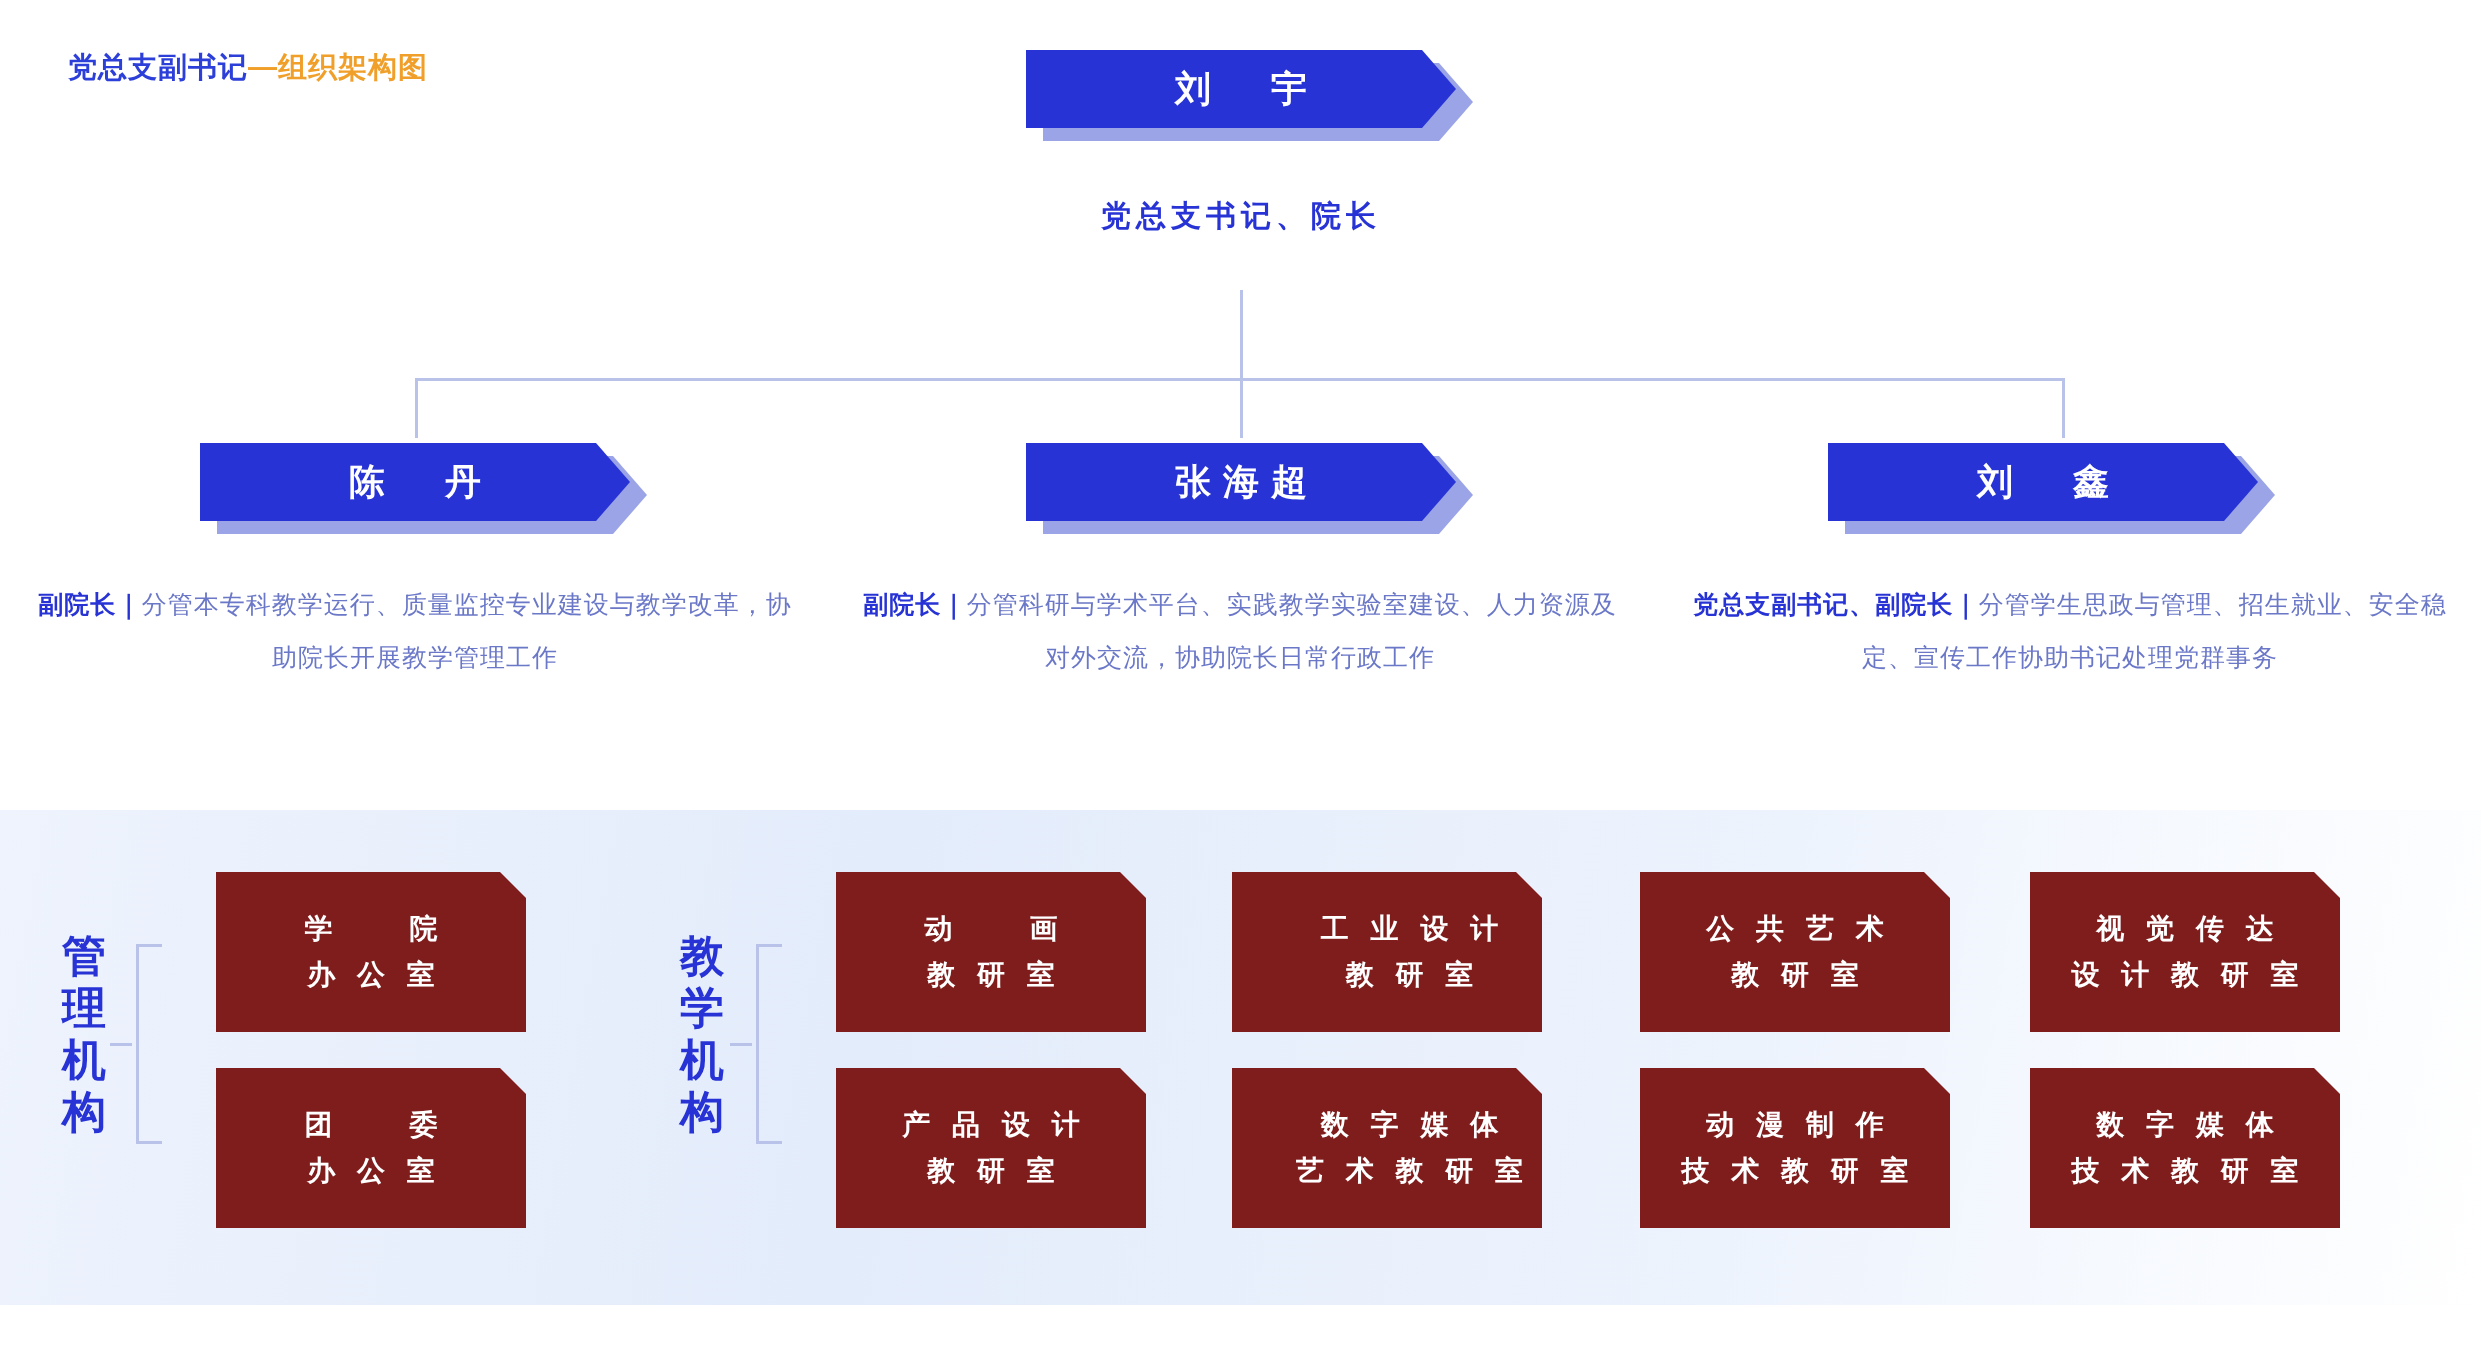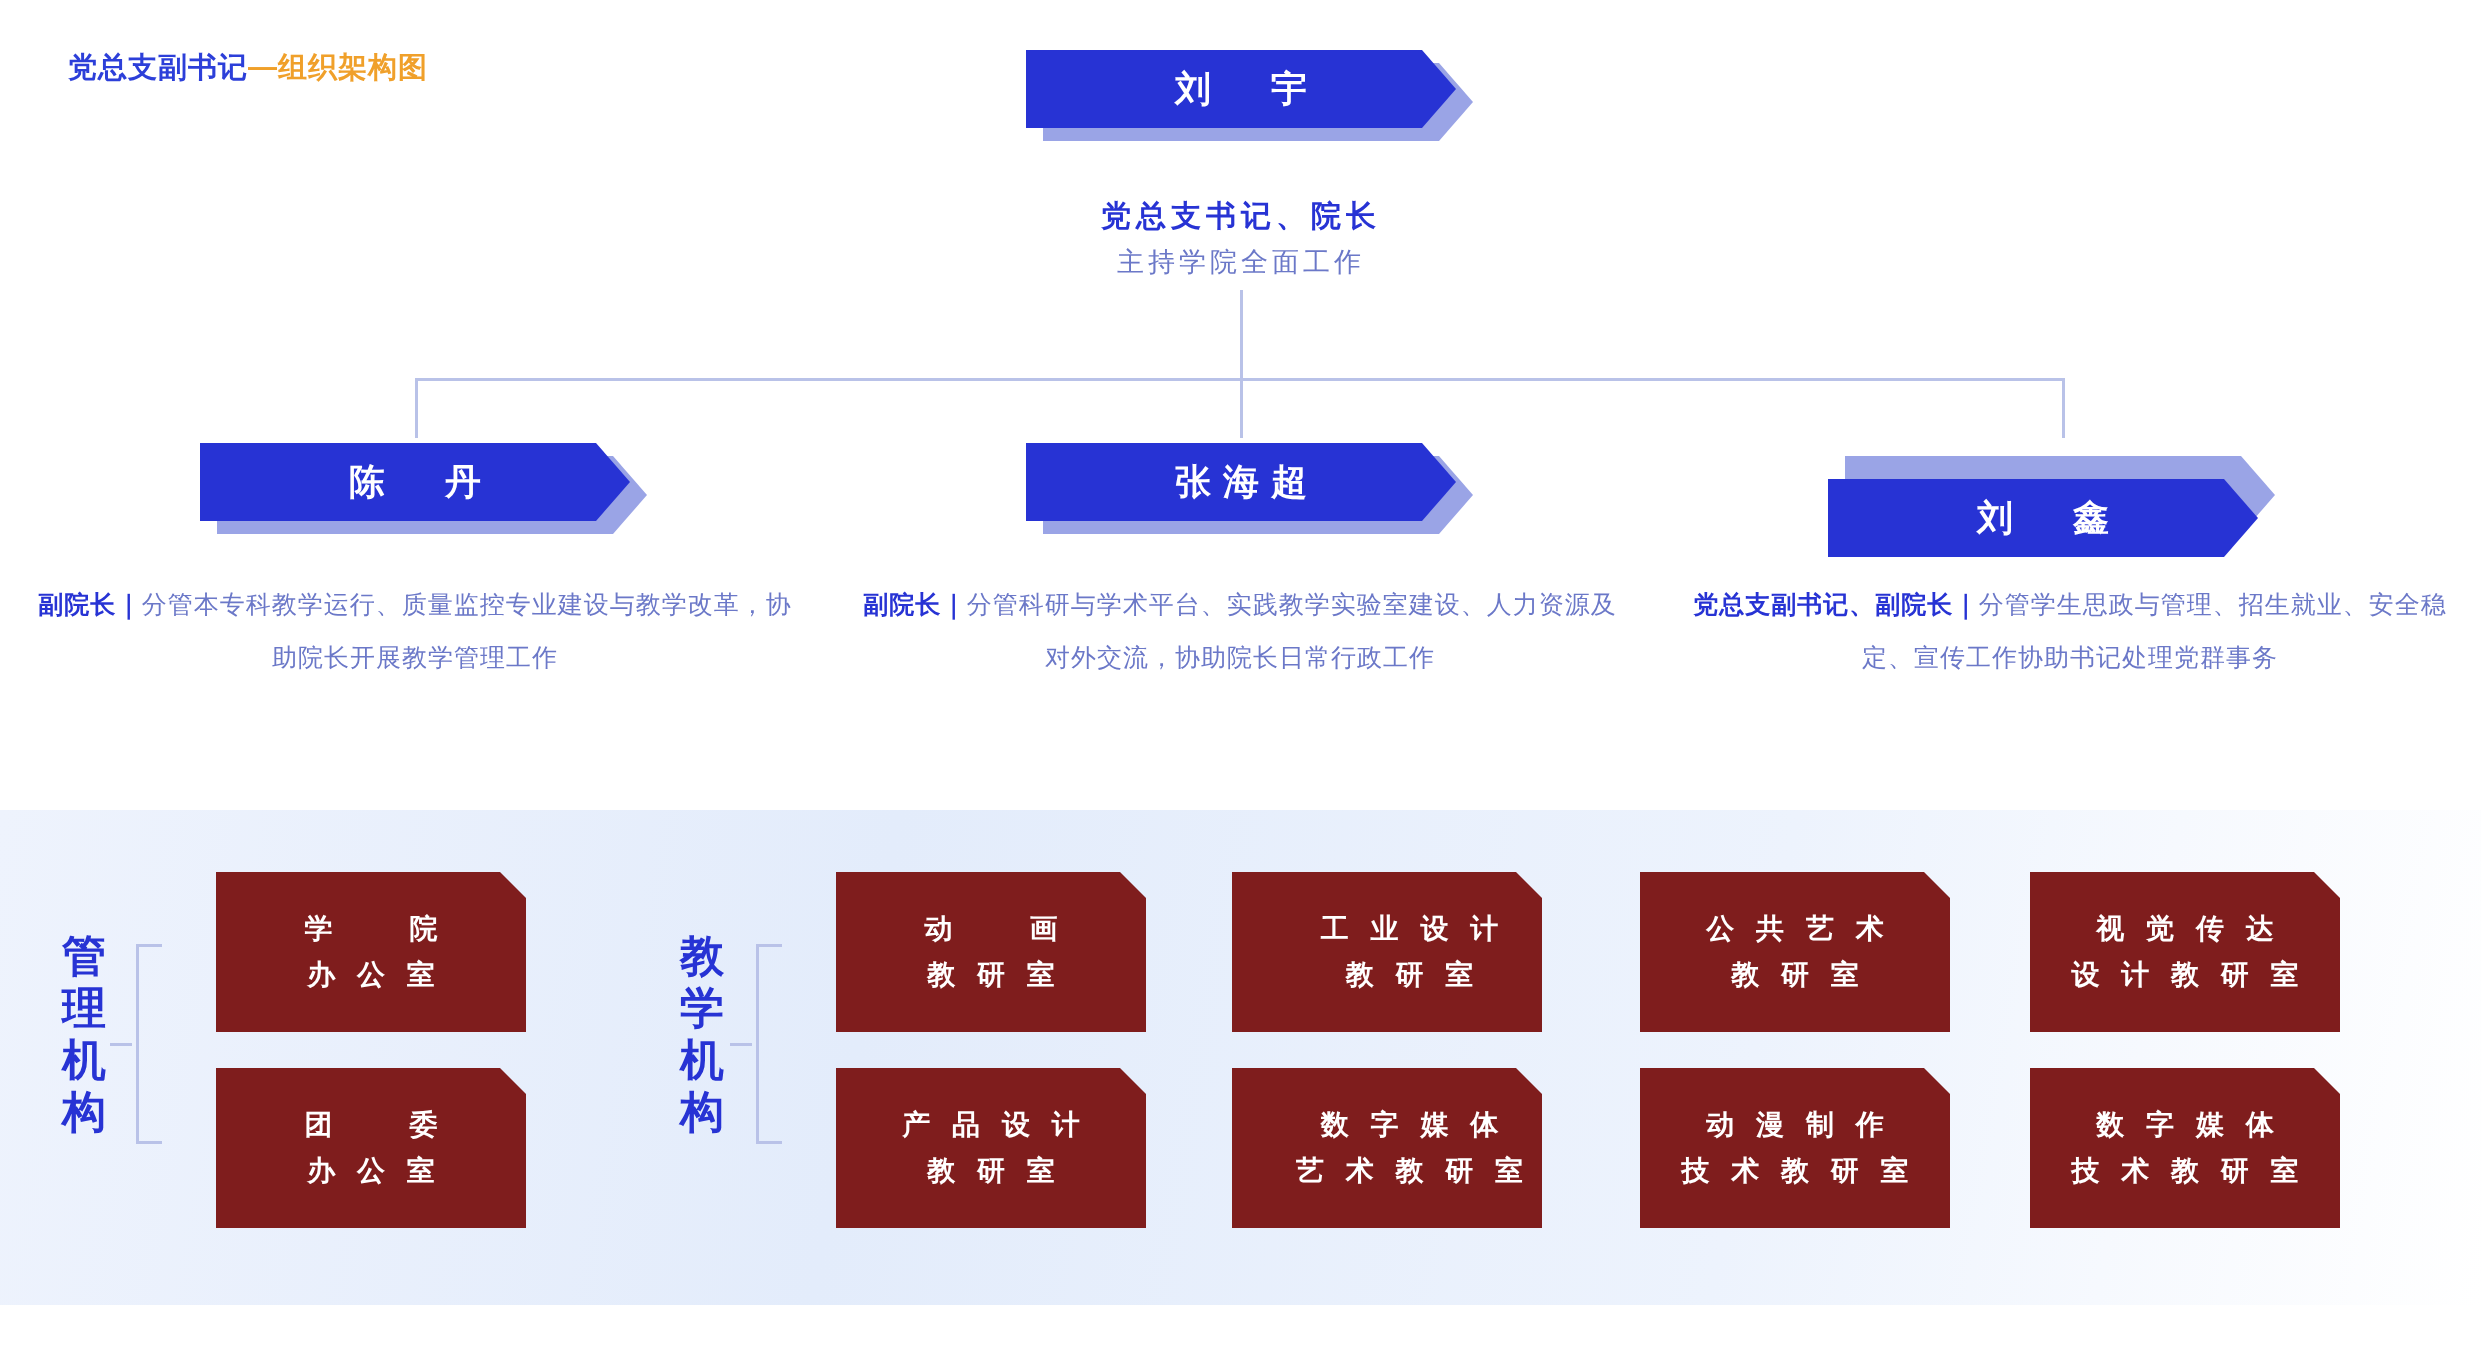--- a/index.html
+++ b/index.html
@@ -51,21 +51,21 @@
 
   
   .top-box      { left: 1026px; top: 50px;  width: 430px;  height: 78px; }
   .top-box-sh   { left: 1043px; top: 63px;  width: 430px;  height: 78px; }
 
   
   .m1 { left: 200px;  top: 443px; width: 430px; height: 78px; }
   .m1s{ left: 217px;  top: 456px; width: 430px; height: 78px; }
   .m2 { left: 1026px; top: 443px; width: 430px; height: 78px; }
   .m2s{ left: 1043px; top: 456px; width: 430px; height: 78px; }
-  .m3 { left: 1828px; top: 443px; width: 430px; height: 78px; margin-top: 36px; }
+  .m3 { left: 1828px; top: 443px; width: 430px; height: 78px; }
   .m3s{ left: 1845px; top: 456px; width: 430px; height: 78px; }
 
   
   .top-role {
     position: absolute;
     left: 1026px; top: 196px; width: 430px;
     text-align: center;
     color: #2733d4;
     font-size: 30px;
     font-weight: 700;
@@ -192,21 +192,20 @@
 
 <div id="root">
 
   <div class="title">
     <span class="t-blue">党总支副书记</span><span class="t-orange">—组织架构图</span>
   </div>
 
   <div class="chev-shadow top-box-sh"></div>
   <div class="chev top-box">刘　宇</div>
   <div class="top-role">党总支书记、院长</div>
-  <div class="top-sub">主持学院全面工作</div>
 
   <div class="line v-top"></div>
   <div class="line h-bus"></div>
   <div class="line v-l"></div>
   <div class="line v-c"></div>
   <div class="line v-r"></div>
 
   <div class="chev-shadow m1s"></div>
   <div class="chev m1">陈　丹</div>
 

